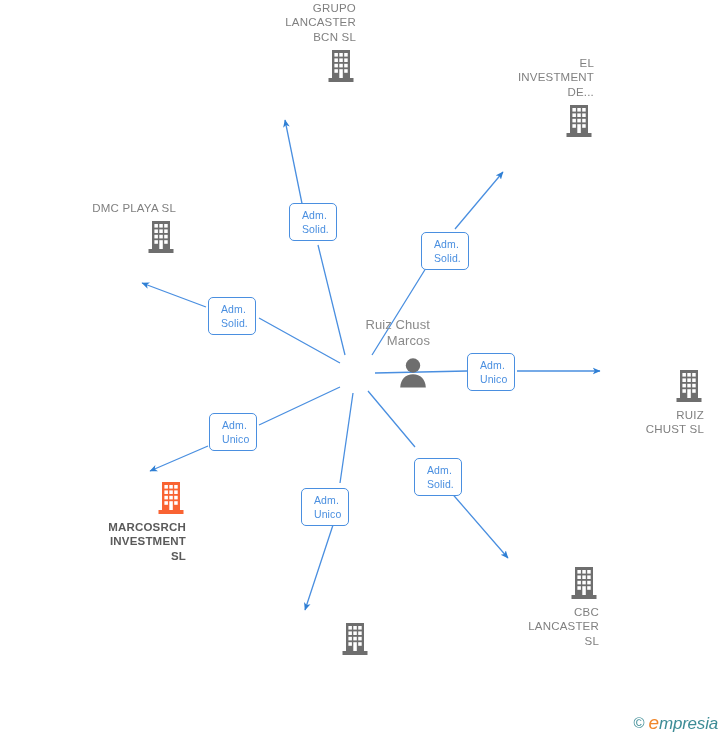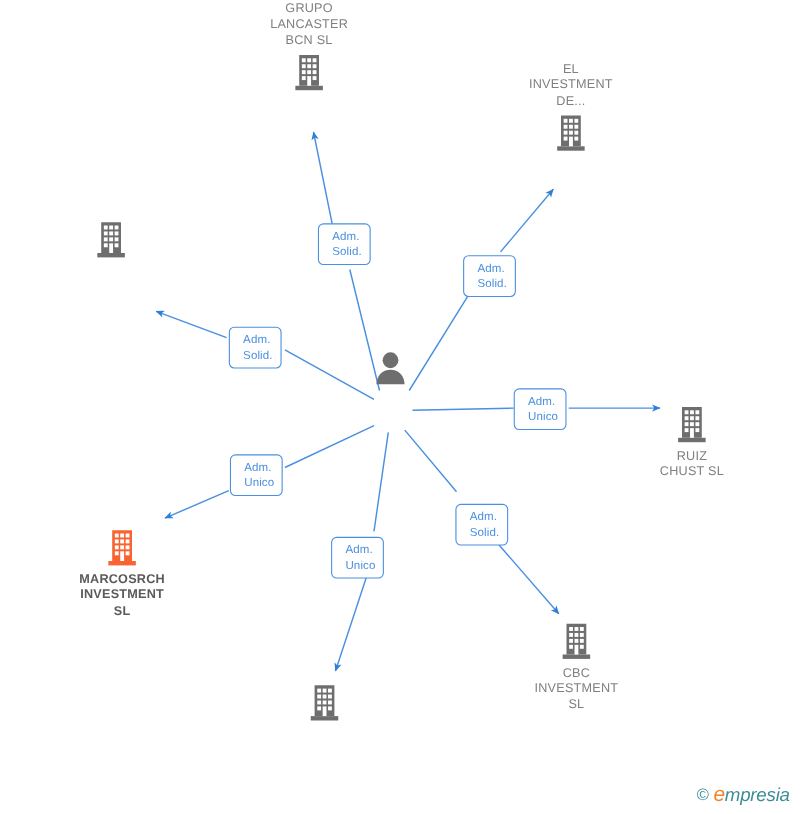--- a/index.html
+++ b/index.html
@@ -22,21 +22,21 @@
     position: absolute;
     left: 0;
     top: 0;
     width: 728px;
     height: 740px;
   }
   .node {
     position: absolute;
     width: 150px;
     margin-left: -75px;
-    text-align: center;
+    text-align: right;
     line-height: 1.25;
   }
   .node-label {
     font-size: 11.5px;
     color: #808080;
     letter-spacing: 0.2px;
     white-space: pre-line;
   }
   .node-label.person {
     font-size: 13px;
@@ -112,20 +112,22 @@
         <path d="M 372,355 L 426,268 M 455,229 L 503,172" stroke="#4a8fe0" stroke-width="1.3" fill="none" marker-end="url(#arrow-head)"></path>
         <path d="M 340,363 L 259,318 M 206,307 L 142,283" stroke="#4a8fe0" stroke-width="1.3" fill="none" marker-end="url(#arrow-head)"></path>
         <path d="M 375,373 L 467,371 M 517,371 L 600,371" stroke="#4a8fe0" stroke-width="1.3" fill="none" marker-end="url(#arrow-head)"></path>
         <path d="M 340,387 L 259,425 M 208,446 L 150,471" stroke="#4a8fe0" stroke-width="1.3" fill="none" marker-end="url(#arrow-head)"></path>
         <path d="M 353,393 L 340,483 M 333,525 L 305,610" stroke="#4a8fe0" stroke-width="1.3" fill="none" marker-end="url(#arrow-head)"></path>
         <path d="M 368,391 L 415,447 M 449,490 L 508,558" stroke="#4a8fe0" stroke-width="1.3" fill="none" marker-end="url(#arrow-head)"></path>
       </g>
   </svg>
 
   <div class="node label-top" style="left:355px; top:317px;">
+    <div class="node-label person">Ruiz Chust
+Marcos</div>
     <span class="node-icon">
       <svg width="34" height="34" viewBox="0 0 34 34">
         <circle cx="17" cy="10.5" r="7.2" fill="#6e6e6e"></circle>
         <path d="M 17 19.2 C 9.5 19.2 4.6 24.2 4.2 32.4 L 29.8 32.4 C 29.4 24.2 24.5 19.2 17 19.2 Z" fill="#6e6e6e"></path>
       </svg>
     </span>
   </div>
 
   <div id="company-nodes">
       <div class="node label-top" style="left: 281px; top: 1px;">
@@ -164,20 +166,21 @@
             <rect x="18.2" y="9.4" width="3.5" height="3.6" fill="#ffffff"></rect>
             <rect x="8.4" y="14.8" width="3.5" height="3.6" fill="#ffffff"></rect>
             <rect x="13.3" y="14.8" width="3.5" height="3.6" fill="#ffffff"></rect>
             <rect x="18.2" y="14.8" width="3.5" height="3.6" fill="#ffffff"></rect>
             <rect x="8.4" y="20.2" width="3.5" height="3.6" fill="#ffffff"></rect>
             <rect x="18.2" y="20.2" width="3.5" height="3.6" fill="#ffffff"></rect>
             <rect x="13.3" y="20.2" width="3.5" height="8.8" fill="#ffffff"></rect>
           </svg></span>
       </div>
       <div class="node label-top" style="left: 101px; top: 201px;">
+        <div class="node-label">DMC PLAYA  SL</div>
         <span class="node-icon"><svg width="30" height="34" viewBox="0 0 30 34">
             <path d="M6 1 H24 V29 H6 Z" fill="#6e6e6e"></path>
             <rect x="2.5" y="29" width="25" height="4" fill="#6e6e6e"></rect>
             <rect x="8.4" y="4" width="3.5" height="3.6" fill="#ffffff"></rect>
             <rect x="13.3" y="4" width="3.5" height="3.6" fill="#ffffff"></rect>
             <rect x="18.2" y="4" width="3.5" height="3.6" fill="#ffffff"></rect>
             <rect x="8.4" y="9.4" width="3.5" height="3.6" fill="#ffffff"></rect>
             <rect x="13.3" y="9.4" width="3.5" height="3.6" fill="#ffffff"></rect>
             <rect x="18.2" y="9.4" width="3.5" height="3.6" fill="#ffffff"></rect>
             <rect x="8.4" y="14.8" width="3.5" height="3.6" fill="#ffffff"></rect>
@@ -240,21 +243,21 @@
             <rect x="13.3" y="9.4" width="3.5" height="3.6" fill="#ffffff"></rect>
             <rect x="18.2" y="9.4" width="3.5" height="3.6" fill="#ffffff"></rect>
             <rect x="8.4" y="14.8" width="3.5" height="3.6" fill="#ffffff"></rect>
             <rect x="13.3" y="14.8" width="3.5" height="3.6" fill="#ffffff"></rect>
             <rect x="18.2" y="14.8" width="3.5" height="3.6" fill="#ffffff"></rect>
             <rect x="8.4" y="20.2" width="3.5" height="3.6" fill="#ffffff"></rect>
             <rect x="18.2" y="20.2" width="3.5" height="3.6" fill="#ffffff"></rect>
             <rect x="13.3" y="20.2" width="3.5" height="8.8" fill="#ffffff"></rect>
           </svg></span>
         <div class="node-label">CBC
-INVESTMENT
+LANCASTER
 SL</div>
       </div>
       <div class="node label-bottom" style="left: 295px; top: 622px;">
         <span class="node-icon"><svg width="30" height="34" viewBox="0 0 30 34">
             <path d="M6 1 H24 V29 H6 Z" fill="#6e6e6e"></path>
             <rect x="2.5" y="29" width="25" height="4" fill="#6e6e6e"></rect>
             <rect x="8.4" y="4" width="3.5" height="3.6" fill="#ffffff"></rect>
             <rect x="13.3" y="4" width="3.5" height="3.6" fill="#ffffff"></rect>
             <rect x="18.2" y="4" width="3.5" height="3.6" fill="#ffffff"></rect>
             <rect x="8.4" y="9.4" width="3.5" height="3.6" fill="#ffffff"></rect>

